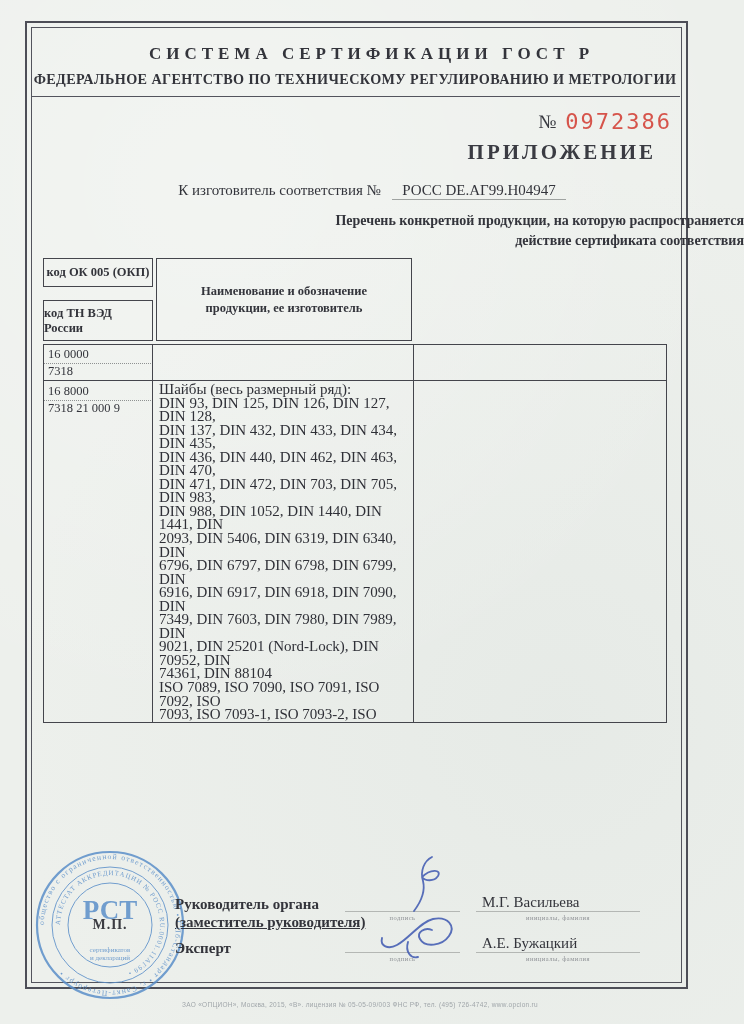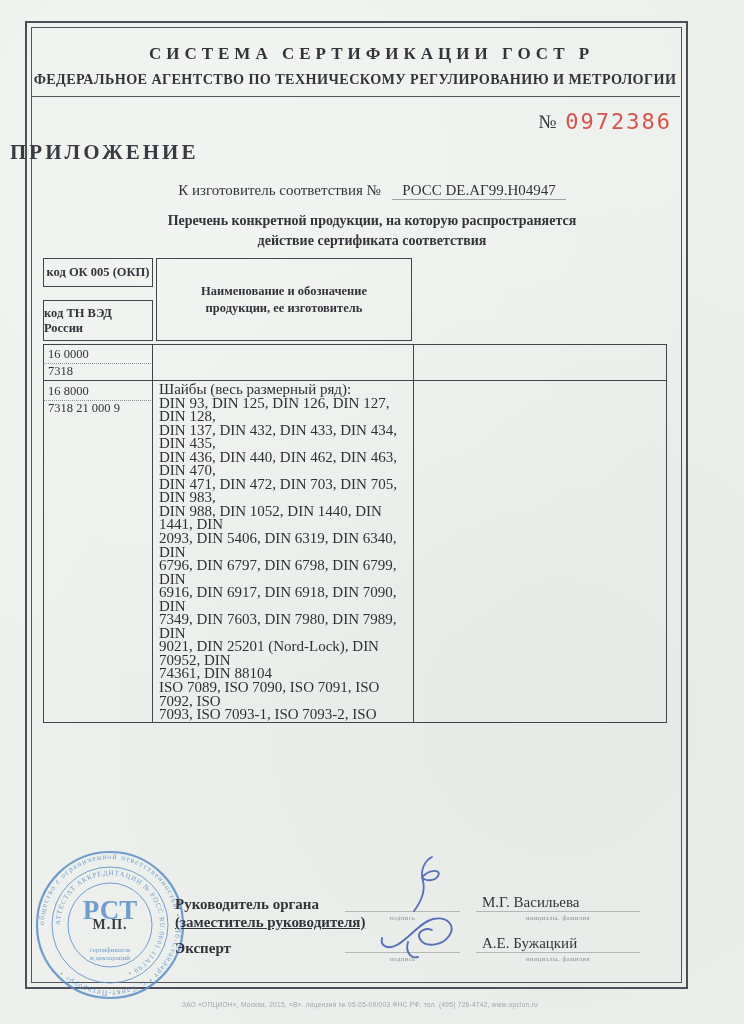--- a/index.html
+++ b/index.html
@@ -17,24 +17,24 @@
       #edf0ec;}
   .abs{position:absolute;}
   .border-outer{left:25px;top:21px;width:659px;height:964px;border:2px solid #4d4e57;}
   .border-inner{left:31px;top:27px;width:649px;height:954px;border:1px solid #53545d;}
   .hline{height:1px;background:#53545d;}
   .sys-title{left:25px;top:44px;width:693px;text-align:center;font-weight:bold;font-size:17px;letter-spacing:5px;color:#33343b;}
   .agency{left:25px;top:71px;width:660px;text-align:center;font-weight:bold;font-size:14.2px;letter-spacing:.4px;color:#33343b;}
   .cert-no{top:109px;right:72px;display:flex;align-items:center;gap:9px;}
   .cert-no .no-label{font-size:19px;color:#3a3b42;}
   .cert-no .no-digits{font-family:"DejaVu Sans Mono",monospace;font-size:22px;letter-spacing:2px;color:#d6544b;}
-  .doc-title{left:0;top:140px;width:656px;text-align:left;font-weight:bold;font-size:21px;letter-spacing:3px;color:#3a3b42;padding-left:10px;}
+  .doc-title{left:0;top:140px;width:656px;text-align:right;font-weight:bold;font-size:21px;letter-spacing:3px;color:#3a3b42;}
   .subtitle{left:0;top:182px;width:744px;text-align:center;font-size:15px;color:#33343b;}
   .subtitle .val{border-bottom:1px solid #9fa3a1;padding:0 10px 1px 10px;}
-  .descr{left:0;top:211px;width:744px;text-align:center;font-weight:bold;font-size:14px;line-height:20px;white-space:pre-line;color:#33343b;}
+  .descr{left:0;top:211px;width:744px;text-align:right;font-weight:bold;font-size:14px;line-height:20px;white-space:pre-line;color:#33343b;}
   .cell{border:1px solid #44454c;box-sizing:border-box;}
   .th{font-weight:bold;font-size:12.5px;color:#33343b;}
   .center2{display:flex;align-items:center;justify-content:center;text-align:center;line-height:17px;white-space:pre-line;}
   .code{font-size:12.5px;color:#33343b;}
   .dotted{border-top:1px dotted #8f9292;height:0;}
   .prod{font-size:15px;line-height:13.55px;white-space:pre-line;overflow:hidden;color:#2f3037;}
   .sig-label{font-weight:bold;font-size:15px;color:#33343b;}
   .sig-line{height:1px;background:#b4b7b4;}
   .cap{font-size:6.5px;color:#8f9296;letter-spacing:.5px;text-align:center;}
   .name{font-size:15px;color:#33343b;}

